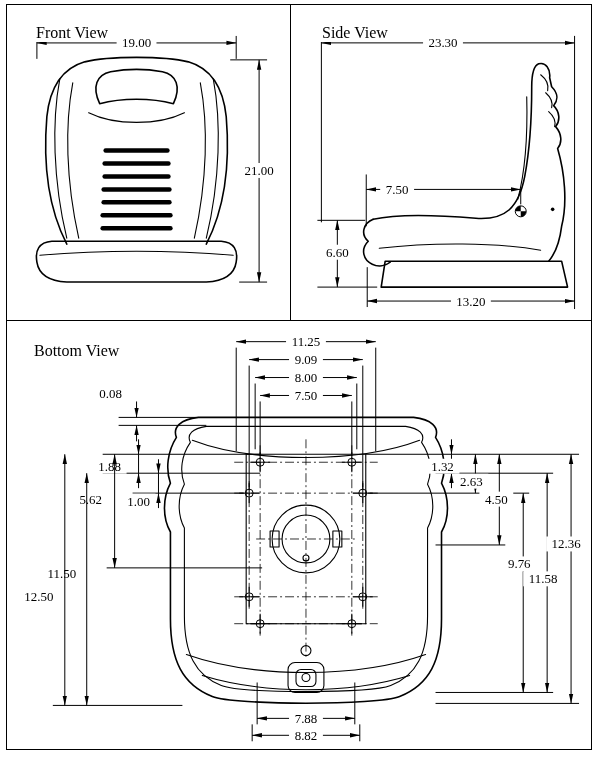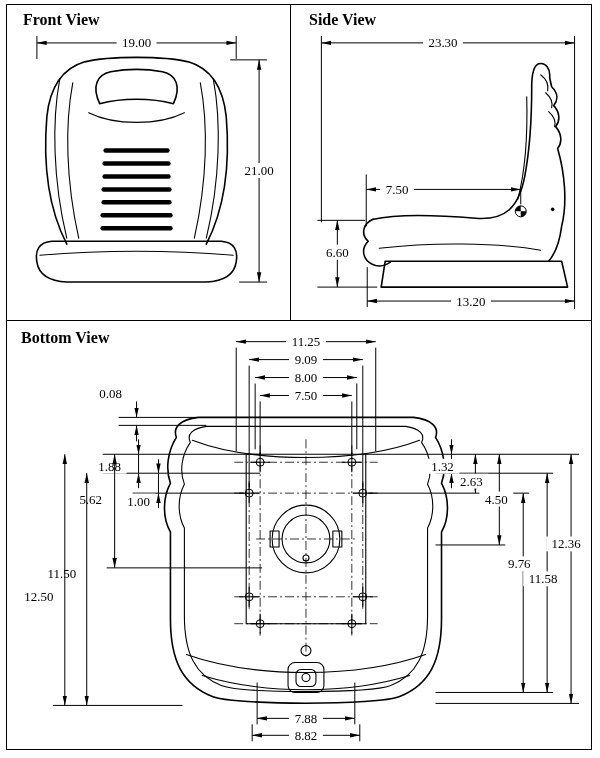--- a/index.html
+++ b/index.html
@@ -3,21 +3,21 @@
 <meta charset="utf-8">
 <style>
   html,body{margin:0;padding:0;background:#fff;}
   body{width:600px;height:758px;position:relative;font-family:"Liberation Serif",serif;}
   .sheet{position:absolute;left:6px;top:4px;width:586px;height:746px;border:1.6px solid #000;box-sizing:border-box;background:#fff;}
   .row-top{display:flex;height:316px;border-bottom:1.6px solid #000;box-sizing:border-box;}
   .panel{position:relative;box-sizing:border-box;}
   .panel-front{width:284px;border-right:1.6px solid #000;}
   .panel-side{flex:1;}
   .panel-bottom{height:427px;}
-  .panel-title{position:absolute;margin:0;font-weight:bold;font-size:16px;color:#000;z-index:3;background:#fff;padding:0 2px;}
+  .panel-title{position:absolute;margin:13px;font-weight:normal;font-size:16px;color:#000;z-index:3;background:#fff;padding:0 2px;}
   .t-front{left:14px;top:6px;}
   .t-side{left:16px;top:6px;}
   .t-bottom{left:12px;top:8px;text-align:right;}
   svg.view{position:absolute;left:0;top:0;width:100%;height:100%;}
   .draw{fill:none;stroke:#000;stroke-width:1.6;stroke-linejoin:round;stroke-linecap:round;}
   .draw2{fill:none;stroke:#000;stroke-width:1.1;stroke-linejoin:round;stroke-linecap:round;}
   .dim{fill:none;stroke:#000;stroke-width:1;}
   .ctr{fill:none;stroke:#000;stroke-width:0.8;stroke-dasharray:9 3 2 3;}
   .slat{stroke:#000;stroke-width:4.5;stroke-linecap:round;}
   .lbl rect{fill:#fff;stroke:none;}

